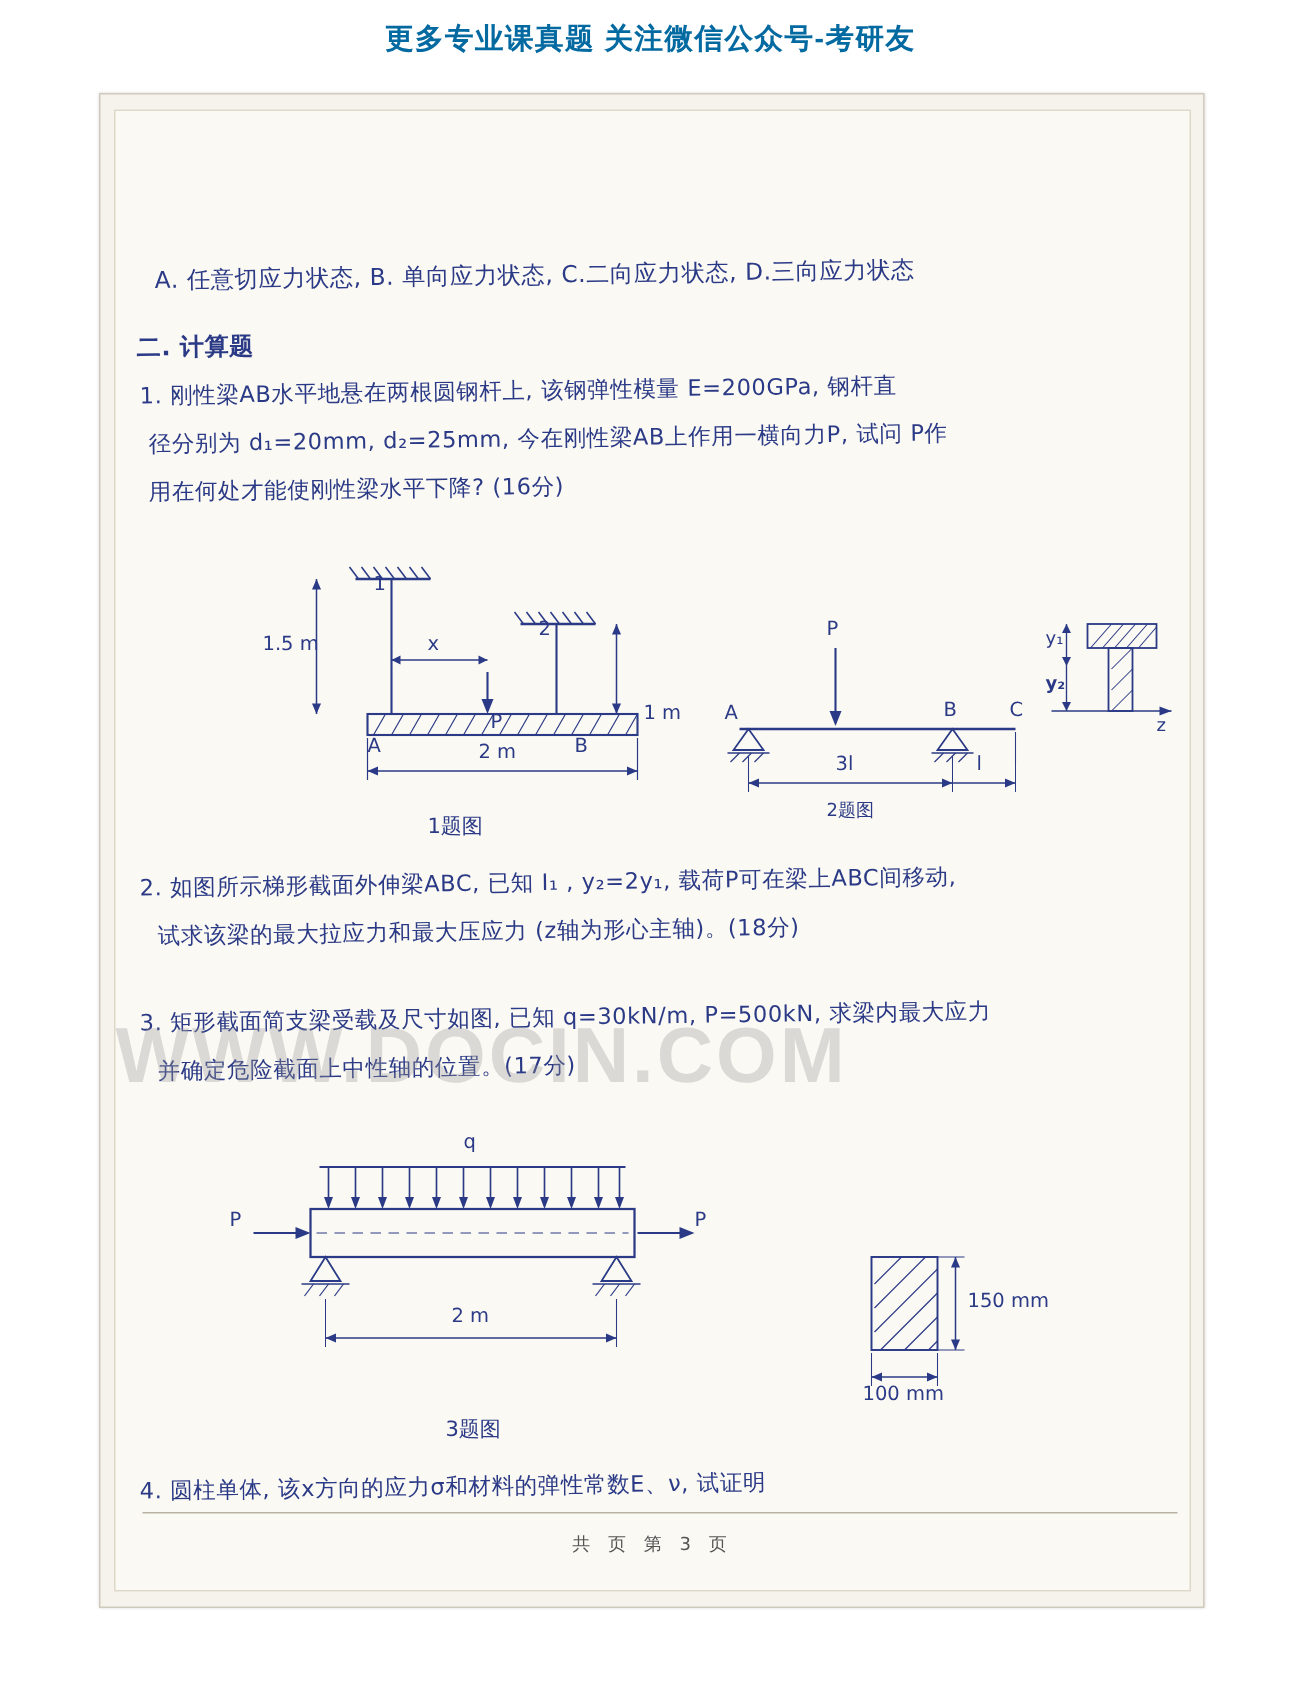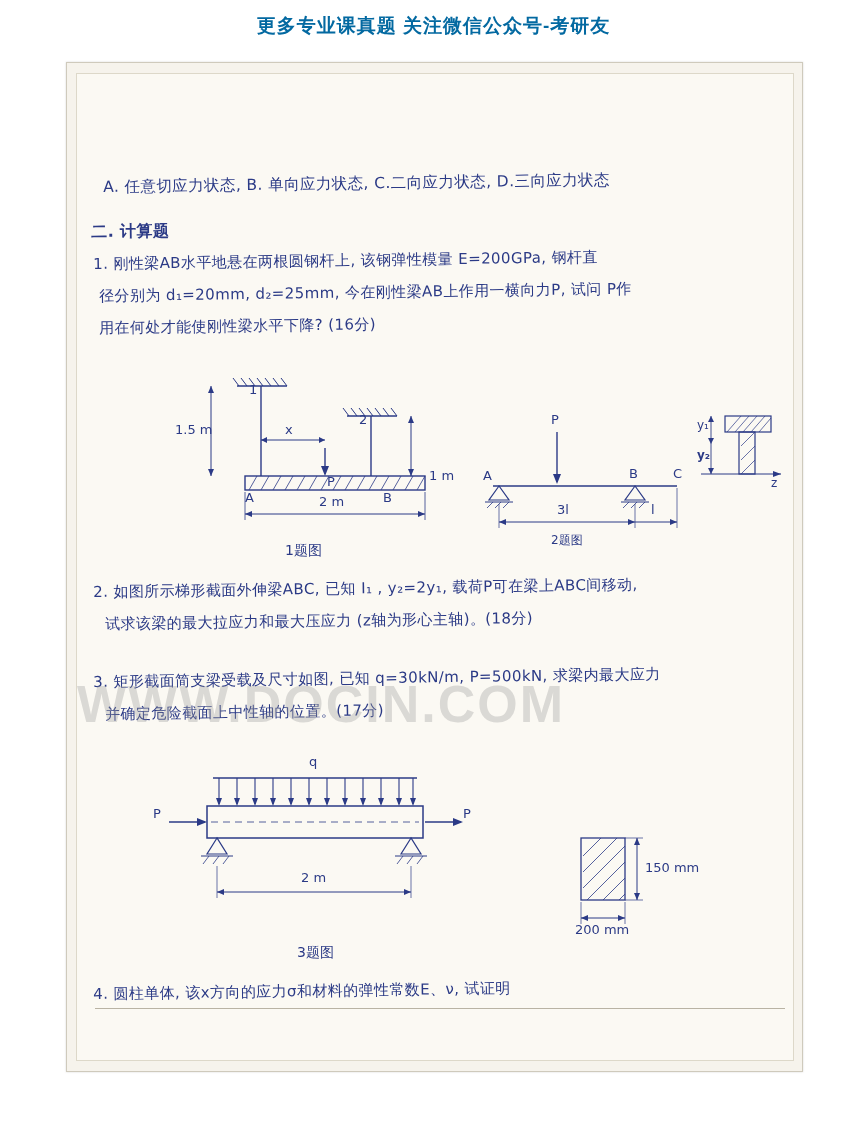--- a/index.html
+++ b/index.html
@@ -395,20 +395,21 @@
         <line x1="60" y1="12" x2="78" y2="12" stroke="#2b3a86" stroke-width="0.7"></line>
         <line x1="60" y1="74" x2="78" y2="74" stroke="#2b3a86" stroke-width="0.7"></line>
 
         <line x1="16" y1="92" x2="60" y2="92" stroke="#2b3a86" stroke-width="1"></line>
         <polygon points="16,92 23,89 23,95" fill="#2b3a86"></polygon>
         <polygon points="60,92 53,89 53,95" fill="#2b3a86"></polygon>
         <line x1="16" y1="76" x2="16" y2="98" stroke="#2b3a86" stroke-width="0.7"></line>
         <line x1="60" y1="76" x2="60" y2="98" stroke="#2b3a86" stroke-width="0.7"></line>
       </svg>
       <div class="fig-cap" style="left:80px; top:34px;">150 mm</div>
-      <div class="fig-cap" style="left:10px; top:96px;">200 mm</div>
+      <div class="fig-cap" style="left:10px; top:96px;">100 mm</div>
     </div>
 
     <div class="hw sl" style="left:16px; top:910px;">4. 圆柱单体, 该x方向的应力σ和材料的弹性常数E、ν, 试证明</div>
     <div class="rule-line" style="left:18px; top:934px; width:690px;"></div>
 
+    <div class="page-footer">共    页 第 3 页</div>
   </div>
 </div>
 
 </body></html>

